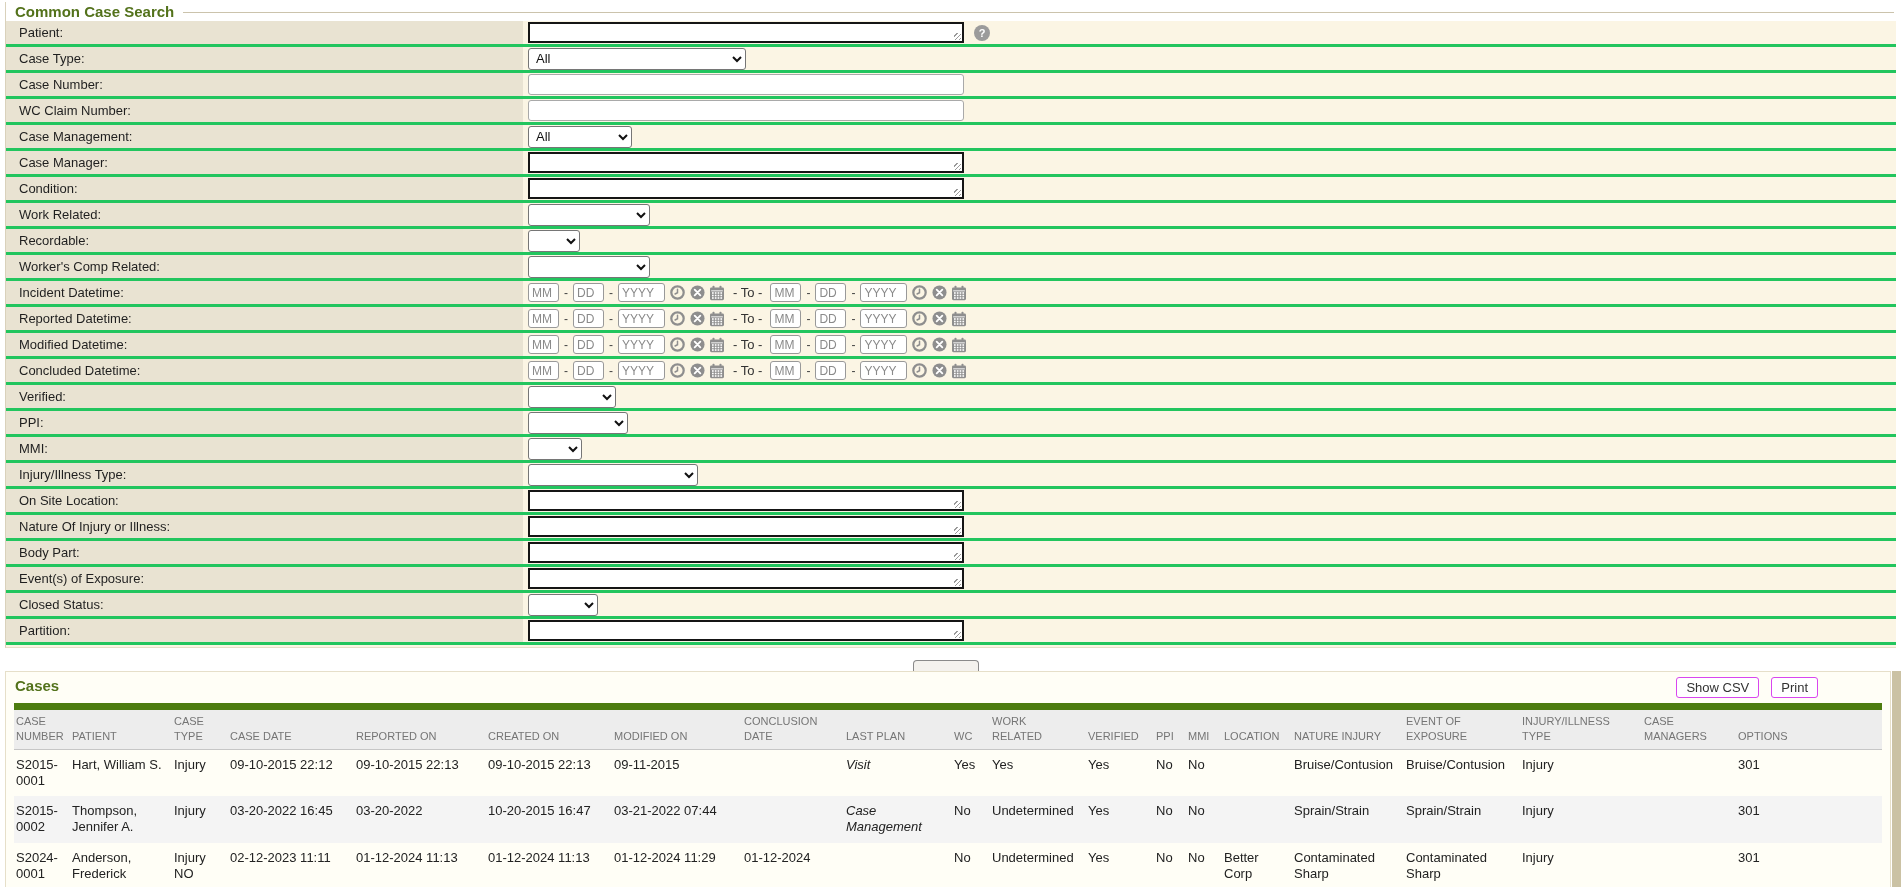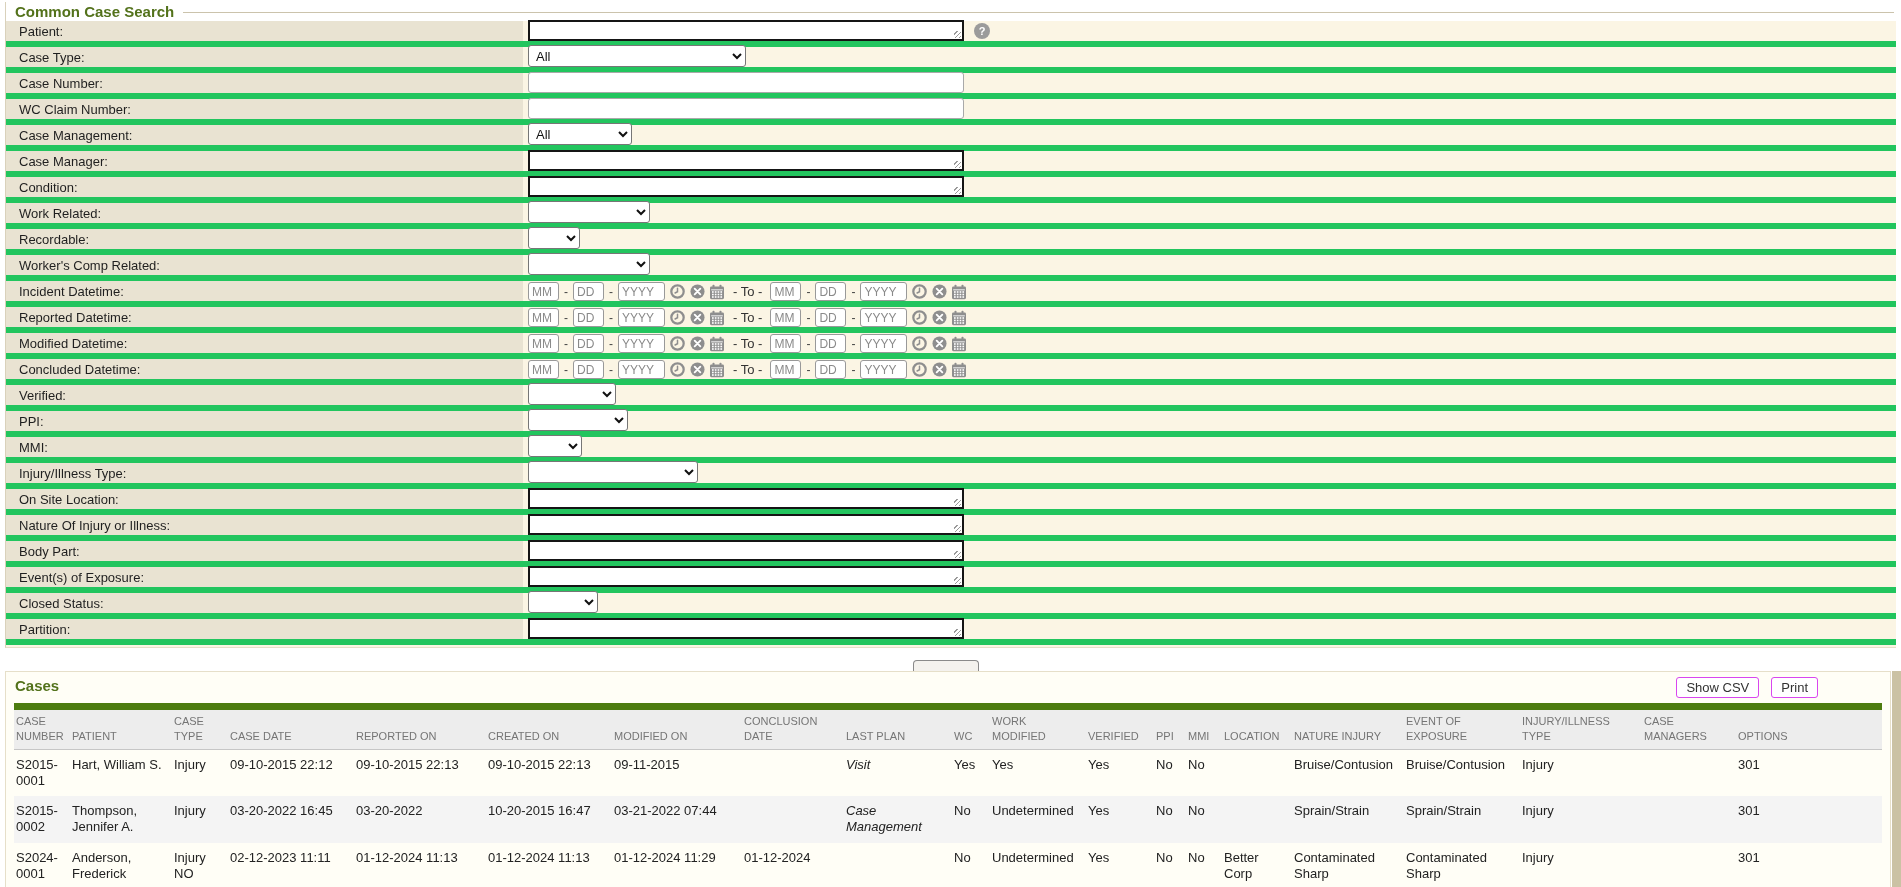--- a/index.html
+++ b/index.html
@@ -11,21 +11,21 @@
     position:absolute; left:5px; top:2px; width:1891px;
     background:#FBF5E4;
     border-left:1px solid #d9d1bb;
     border-bottom:1px solid #e6dfc9;
     padding-bottom:2px;
   }
   .legend-row{ display:flex; align-items:center; height:19px; padding-left:9px; background:#fff; }
   .legend{ color:#53721B; font-weight:bold; font-size:15px; white-space:nowrap; }
   .legend-rule{ flex:1; border-top:1px solid #cbc3ac; margin:2px 2px 0 9px; }
 
-  .frow{ display:flex; align-items:flex-end; height:26px; border-bottom:6px solid #22c55e; background:#FBF5E4; }
+  .frow{ display:flex; align-items:center; height:26px; border-bottom:3px solid #22c55e; background:#FBF5E4; }
   .flabel{ width:517px; height:100%; background:#E9E3D2; display:flex; align-items:center;
            padding-left:13px; font-size:13px; color:#1f1f1f; flex:none; }
   .fctrl{ display:flex; align-items:center; margin-left:5px; gap:4px; }
 
   .ta-wrap{ position:relative; display:inline-block; line-height:0; }
   textarea.ta{ width:436px; height:21px; border:2px solid #151515; background:#fff; resize:none;
                font-family:"Liberation Sans",sans-serif; font-size:13px; overflow:hidden; display:block; }
   .grip{ position:absolute; right:3px; bottom:3px; width:7px; height:7px; pointer-events:none;
          background:repeating-linear-gradient(135deg, transparent 0 2px, #9a9a9a 2px 3px); }
 
@@ -590,21 +590,21 @@
             <th>CASE NUMBER</th>
             <th>PATIENT</th>
             <th>CASE TYPE</th>
             <th>CASE DATE</th>
             <th>REPORTED ON</th>
             <th>CREATED ON</th>
             <th>MODIFIED ON</th>
             <th>CONCLUSION DATE</th>
             <th>LAST PLAN</th>
             <th>WC</th>
-            <th>WORK MODIFIED</th>
+            <th>WORK RELATED</th>
             <th>VERIFIED</th>
             <th>PPI</th>
             <th>MMI</th>
             <th>LOCATION</th>
             <th>NATURE INJURY</th>
             <th>EVENT OF EXPOSURE</th>
             <th>INJURY/ILLNESS TYPE</th>
             <th>CASE MANAGERS</th>
             <th>OPTIONS</th>
           </tr>

